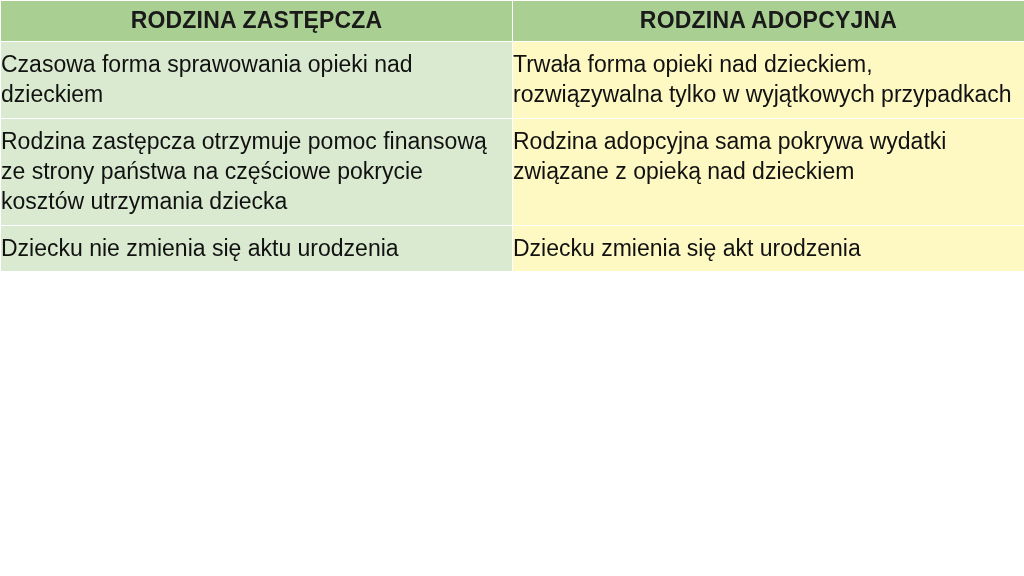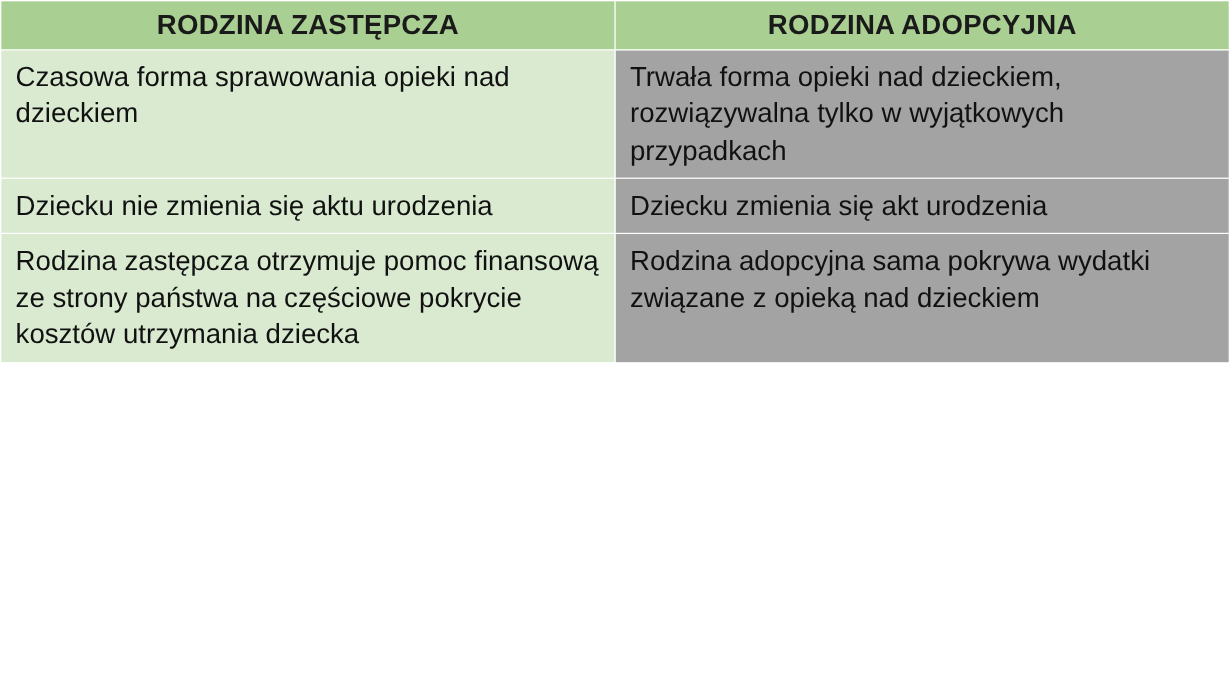--- a/index.html
+++ b/index.html
@@ -34,27 +34,27 @@
     padding: 6px 8px 7px 8px;
     border: 1px solid #ffffff;
     letter-spacing: 0.2px;
     height: 33px;
     box-sizing: border-box;
   }
   td.body-cell {
     font-size: 23px;
     line-height: 1.32;
     color: #111111;
-    padding: 7px 10px 8px 12px;
+    padding: 7px 10px 8px 0;
     border: 1px solid #ffffff;
     vertical-align: top;
     box-sizing: border-box;
   }
   td.left-cell  { background: #d9ead0; }
-  td.right-cell { background: #a3a3a3; }
+  td.right-cell { background: #fef9c3; }
 </style>
 </head>
 <body>
 
 <div id="table-wrap">
   <table class="comparison">
     <colgroup>
       <col class="left">
       <col class="right">
     </colgroup>
@@ -63,22 +63,22 @@
         <th class="header-cell">RODZINA ZASTĘPCZA</th>
         <th class="header-cell">RODZINA ADOPCYJNA</th>
       </tr>
     </thead>
     <tbody>
       <tr>
         <td class="body-cell left-cell">Czasowa forma sprawowania opieki nad dzieckiem</td>
         <td class="body-cell right-cell">Trwała forma opieki nad dzieckiem, rozwiązywalna tylko w wyjątkowych przypadkach</td>
       </tr>
       <tr>
+        <td class="body-cell left-cell">Rodzina zastępcza otrzymuje pomoc finansową ze strony państwa na częściowe pokrycie kosztów utrzymania dziecka</td>
+        <td class="body-cell right-cell">Rodzina adopcyjna sama pokrywa wydatki związane z opieką nad dzieckiem</td>
+      </tr>
+      <tr>
         <td class="body-cell left-cell">Dziecku nie zmienia się aktu urodzenia</td>
         <td class="body-cell right-cell">Dziecku zmienia się akt urodzenia</td>
-      </tr>
-      <tr>
-        <td class="body-cell left-cell">Rodzina zastępcza otrzymuje pomoc finansową ze strony państwa na częściowe pokrycie kosztów utrzymania dziecka</td>
-        <td class="body-cell right-cell">Rodzina adopcyjna sama pokrywa wydatki związane z opieką nad dzieckiem</td>
       </tr>
     </tbody>
   </table>
 </div>
 
 </body></html>

